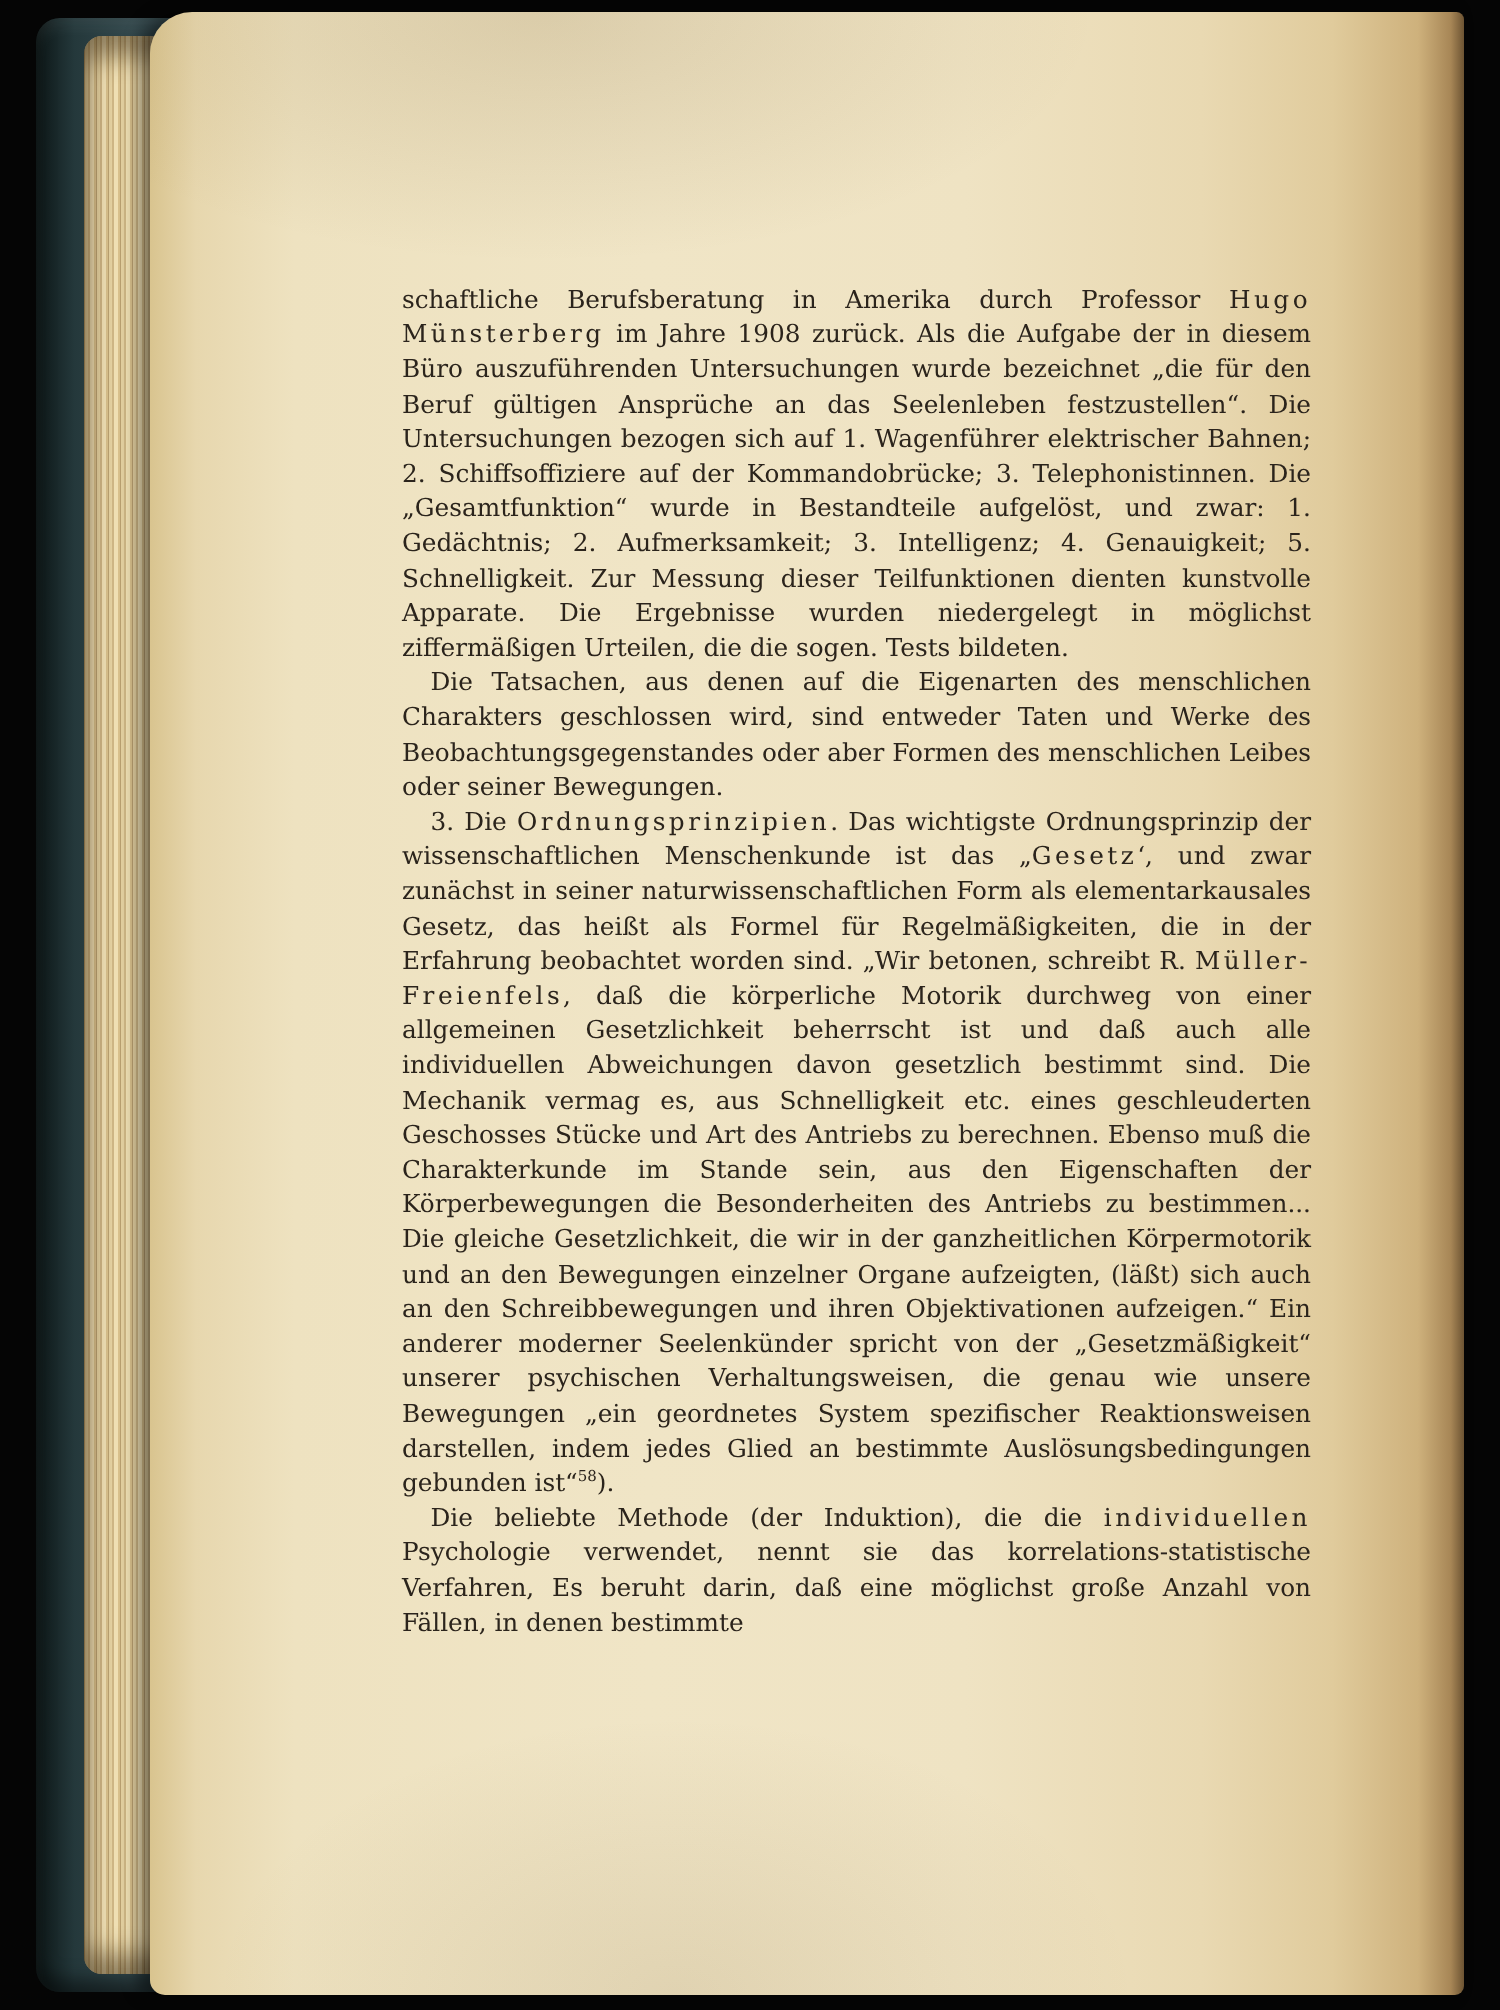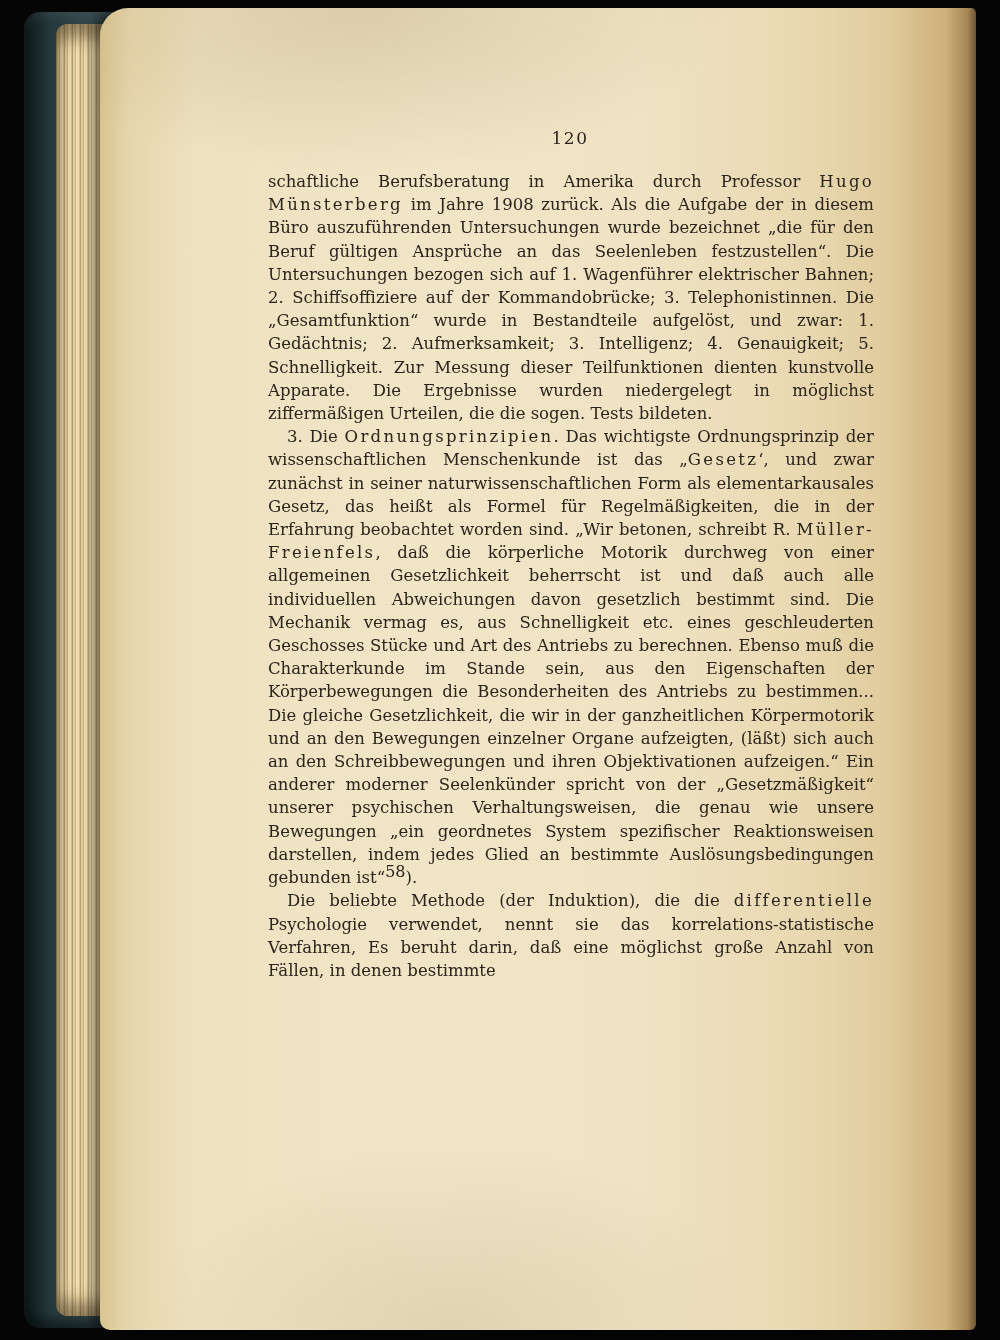--- a/index.html
+++ b/index.html
@@ -34,37 +34,37 @@
         #e9d9b2 80%, #e0cb9c 90%, #ceb17c 96.5%, #a78656 99%, #6d5433 100%);
     border-radius:28px 5px 6px 10px;
     box-shadow:-7px 0 12px rgba(0,0,0,.45);
   }
   .page-number{
     position:absolute;left:268px;top:128px;width:604px;
     text-align:center;font-size:17px;color:var(--ink,#2b241c);
     letter-spacing:1.5px;
   }
   .text-block{
-    position:absolute;left:268px;top:170px;width:606px;
+    position:absolute;left:268px;top:188px;width:606px;
     color:var(--ink,#2b241c);
     font-size:16.5px;line-height:23.2px;
     text-align:justify;
     text-rendering:optimizeLegibility;
   }
   p.para{margin:0;text-align:justify;}
   p.para.indent{text-indent:19px;}
   .sperr{letter-spacing:2.3px;}
-  sup{font-size:16px;line-height:0;}
+  sup{font-size:10px;line-height:0;}
 </style>
 </head>
 <body>
 
 <div class="scene">
   <div class="cover"></div>
   <div class="page-stack"></div>
   <div class="page"></div>
-  <div class="page-number">120</div>
   <div class="text-block">
       <p class="para"><span>schaftliche Berufsberatung in Amerika durch Professor </span><span class="sperr">Hugo Münsterberg</span><span> im Jahre 1908 zurück. Als die Aufgabe der in diesem Büro auszuführenden Untersuchungen wurde bezeichnet „die für den Beruf gültigen Ansprüche an das Seelenleben festzustellen“. Die Untersuchungen bezogen sich auf 1. Wagenführer elektrischer Bahnen; 2. Schiffsoffiziere auf der Kommandobrücke; 3. Telephonistinnen. Die „Gesamtfunktion“ wurde in Bestandteile aufgelöst, und zwar: 1. Gedächtnis; 2. Aufmerksamkeit; 3. Intelligenz; 4. Genauigkeit; 5. Schnelligkeit. Zur Messung dieser Teilfunktionen dienten kunstvolle Apparate. Die Ergebnisse wurden niedergelegt in möglichst ziffermäßigen Urteilen, die die sogen. Tests bildeten.</span></p>
+      <p class="para indent"><span>Die Tatsachen, aus denen auf die Eigenarten des menschlichen Charakters geschlossen wird, sind entweder Taten und Werke des Beobachtungsgegenstandes oder aber Formen des menschlichen Leibes oder seiner Bewegungen.</span></p>
       <p class="para indent"><span>3. Die </span><span class="sperr">Ordnungsprinzipien</span><span>. Das wichtigste Ordnungsprinzip der wissenschaftlichen Menschenkunde ist das „</span><span class="sperr">Gesetz</span><span>‘, und zwar zunächst in seiner naturwissenschaftlichen Form als elementarkausales Gesetz, das heißt als Formel für Regelmäßigkeiten, die in der Erfahrung beobachtet worden sind. „Wir betonen, schreibt R. </span><span class="sperr">Müller-Freienfels</span><span>, daß die körperliche Motorik durchweg von einer allgemeinen Gesetzlichkeit beherrscht ist und daß auch alle individuellen Abweichungen davon gesetzlich bestimmt sind. Die Mechanik vermag es, aus Schnelligkeit etc. eines geschleuderten Geschosses Stücke und Art des Antriebs zu berechnen. Ebenso muß die Charakterkunde im Stande sein, aus den Eigenschaften der Körperbewegungen die Besonderheiten des Antriebs zu bestimmen... Die gleiche Gesetzlichkeit, die wir in der ganzheitlichen Körpermotorik und an den Bewegungen einzelner Organe aufzeigten, (läßt) sich auch an den Schreibbewegungen und ihren Objektivationen aufzeigen.“ Ein anderer moderner Seelenkünder spricht von der „Gesetzmäßigkeit“ unserer psychischen Verhaltungsweisen, die genau wie unsere Bewegungen „ein geordnetes System spezifischer Reaktionsweisen darstellen, indem jedes Glied an bestimmte Auslösungsbedingungen gebunden ist“</span><sup>58</sup><span>).</span></p>
-      <p class="para indent"><span>Die beliebte Methode (der Induktion), die die </span><span class="sperr">differentielle</span><span> Psychologie verwendet, nennt sie das korrelations-statistische Verfahren, Es beruht darin, daß eine möglichst große Anzahl von Fällen, in denen bestimmte</span></p>
+      <p class="para indent"><span>Die beliebte Methode (der Induktion), die die </span><span class="sperr">individuellen</span><span> Psychologie verwendet, nennt sie das korrelations-statistische Verfahren, Es beruht darin, daß eine möglichst große Anzahl von Fällen, in denen bestimmte</span></p>
     </div>
 </div>
 
 </body></html>

